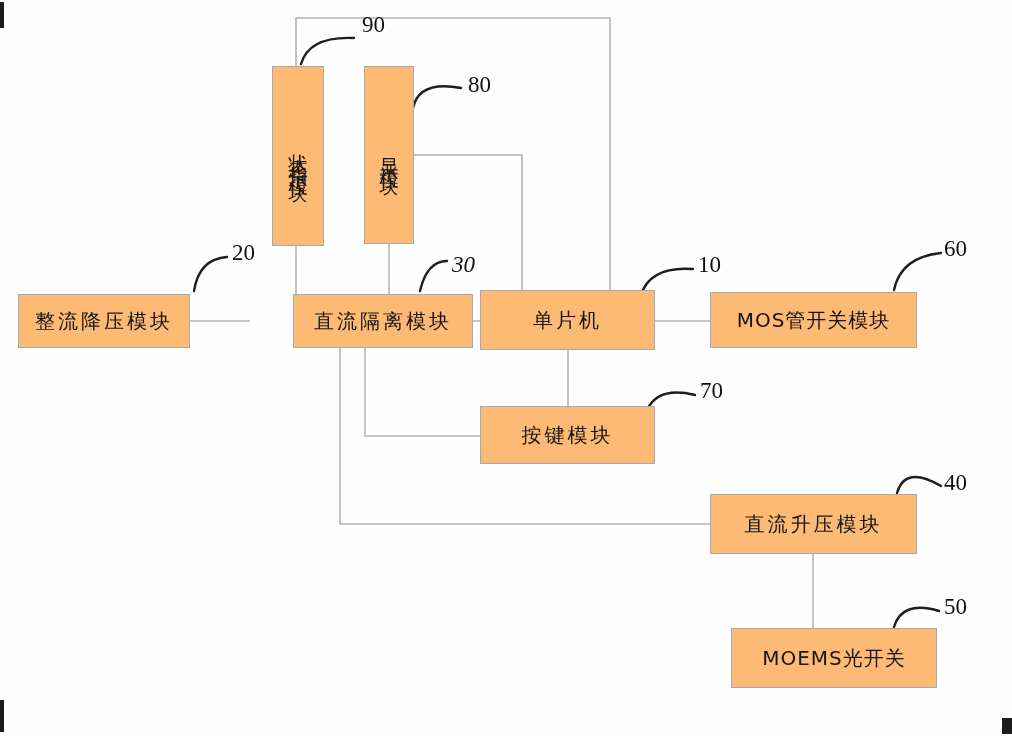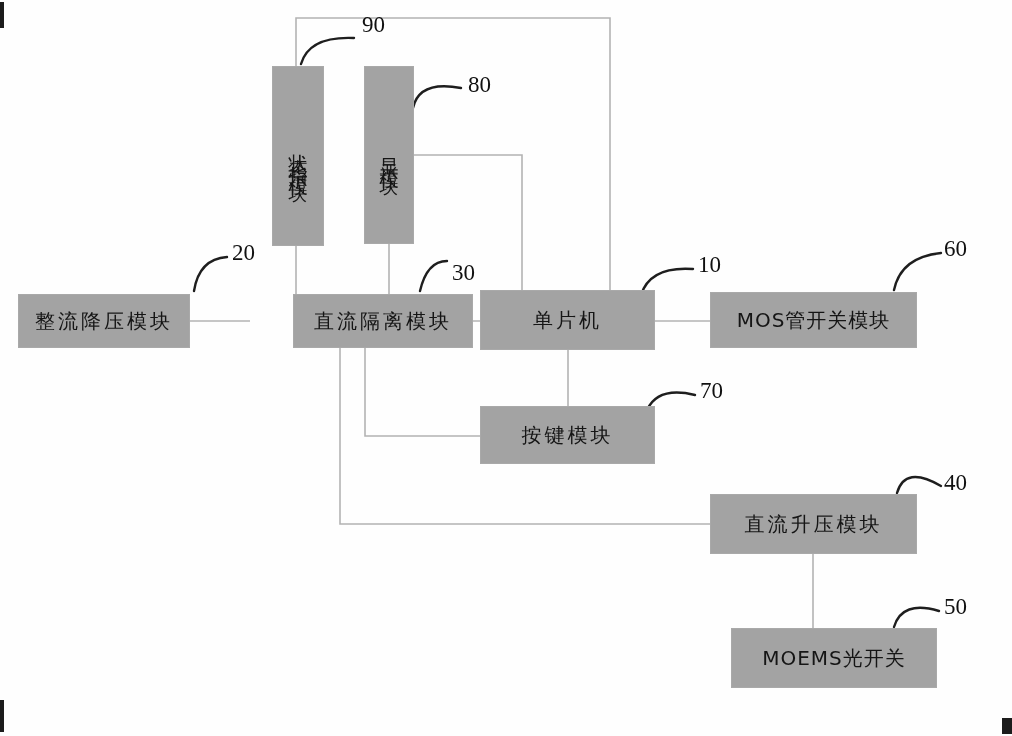--- a/index.html
+++ b/index.html
@@ -12,21 +12,21 @@
     position: relative;
     width: 1012px; height: 736px;
     background: #fefefe;
   }
   .wires {
     position: absolute; left: 0; top: 0; width: 1012px; height: 736px;
     z-index: 1;
   }
   .block {
     position: absolute;
-    background: #a3a3a3;
+    background: #fdba74;
     border: 1.5px solid #a9a9a9;
     display: flex; align-items: center; justify-content: center;
     color: #151515;
     font-size: 20px;
     letter-spacing: 3px;
     z-index: 2;
     text-align: center;
     line-height: 1.15;
   }
   .block.vertical .lbl {
@@ -110,21 +110,21 @@
     <span class="lbl">直流升压模块</span>
   </div>
 
   <div class="block" style="left:710px; top:628px; width:206px; height:60px; letter-spacing:1px;margin-left:21px;">
     <span class="lbl">MOEMS光开关</span>
   </div>
 
   <div class="refnum" style="left:362px; top:12px;">90</div>
   <div class="refnum" style="left:468px; top:72px;">80</div>
   <div class="refnum" style="left:232px; top:240px;">20</div>
-  <div class="refnum" style="left:452px; top:260px;">30</div>
+  <div class="refnum" style="left:452px; top:252px;font-style:italic;">30</div>
   <div class="refnum" style="left:698px; top:252px;">10</div>
   <div class="refnum" style="left:944px; top:236px;">60</div>
   <div class="refnum" style="left:700px; top:378px;">70</div>
   <div class="refnum" style="left:944px; top:470px;">40</div>
   <div class="refnum" style="left:944px; top:594px;">50</div>
 
   <div class="artifact" style="left:0; top:2px; width:4px; height:26px;"></div>
   <div class="artifact" style="left:0; top:700px; width:4px; height:32px;"></div>
   <div class="artifact" style="left:1002px; top:718px; width:10px; height:16px;"></div>
 

